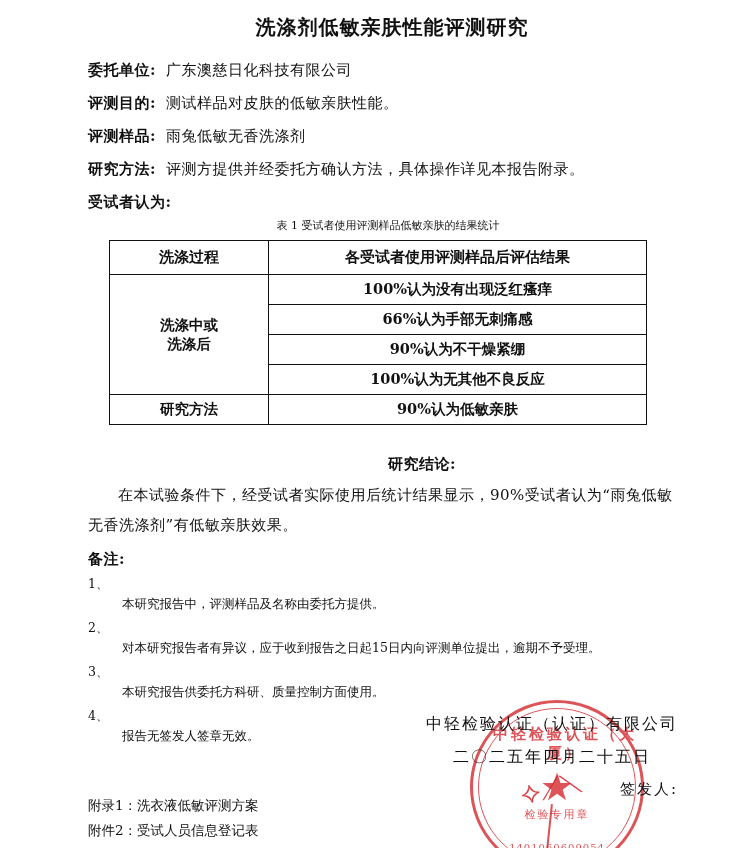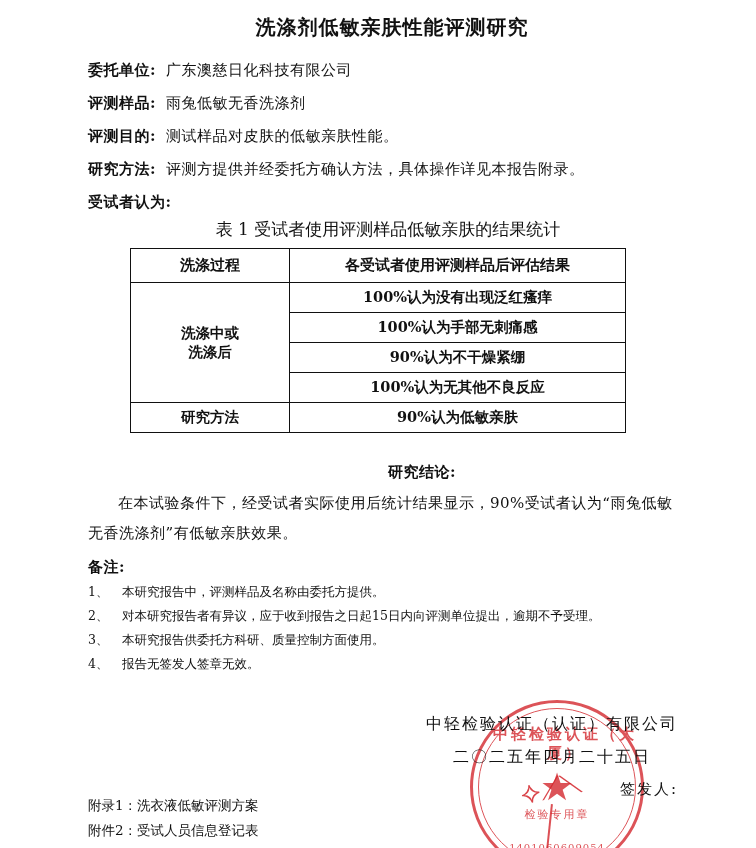--- a/index.html
+++ b/index.html
@@ -48,28 +48,28 @@
   }
   .section-label {
     font-weight: bold;
     font-size: 15px;
     padding-left: 88px;
     margin: 14px 0 6px 0;
     letter-spacing: 0.5px;
   }
   .table-caption {
     text-align: center;
-    font-size: 17px;
+    font-size: 11px;
     margin: 6px 0 7px 0;
     padding-left: 20px;
   }
   table.result {
     border-collapse: collapse;
     margin: 0 auto;
-    width: 496px;
+    width: 538px;
     font-size: 14.5px;
   }
   table.result td, table.result th {
     border: 1px solid #111;
     padding: 5px 4px;
     text-align: center;
     font-weight: bold;
   }
   table.result thead th {
     font-weight: bold;
@@ -101,20 +101,21 @@
     margin-bottom: 6px;
     line-height: 1.45;
   }
   .note-num {
     width: 34px;
     flex: 0 0 34px;
   }
   .note-text {
     flex: 1;
     padding-right: 92px;
+    margin-top: 20px;
   }
   .signature-block {
     position: absolute;
     right: 78px;
     top: 700px;
     text-align: center;
     font-size: 16px;
     letter-spacing: 2px;
     z-index: 3;
   }
@@ -217,27 +218,27 @@
 <div class="page">
 
   <div class="doc-title">洗涤剂低敏亲肤性能评测研究</div>
 
   <div class="field-row">
     <span class="field-label">委托单位:</span>
     <span class="field-value">广东澳慈日化科技有限公司</span>
   </div>
 
   <div class="field-row">
+    <span class="field-label">评测目的:</span>
+    <span class="field-value">测试样品对皮肤的低敏亲肤性能。</span>
+  </div>
+
+  <div class="field-row">
     <span class="field-label">评测样品:</span>
     <span class="field-value">雨兔低敏无香洗涤剂</span>
-  </div>
-
-  <div class="field-row">
-    <span class="field-label">评测目的:</span>
-    <span class="field-value">测试样品对皮肤的低敏亲肤性能。</span>
   </div>
 
   <div class="field-row">
     <span class="field-label">研究方法:</span>
     <span class="field-value">评测方提供并经委托方确认方法，具体操作详见本报告附录。</span>
   </div>
 
   <div class="section-label">受试者认为:</div>
 
   <div class="table-caption">表 1  受试者使用评测样品低敏亲肤的结果统计</div>
@@ -251,21 +252,21 @@
     </thead>
     <tbody>
       <tr>
         <td class="col-left" rowspan="4">
           <div>洗涤中或</div>
           <div>洗涤后</div>
         </td>
         <td>100%认为没有出现泛红瘙痒</td>
       </tr>
       <tr>
-        <td>100%认为手部无刺痛感</td>
+        <td>66%认为手部无刺痛感</td>
       </tr>
       <tr>
         <td>90%认为不干燥紧绷</td>
       </tr>
       <tr>
         <td>100%认为无其他不良反应</td>
       </tr>
       <tr>
         <td class="col-left">研究方法</td>
         <td>90%认为低敏亲肤</td>

